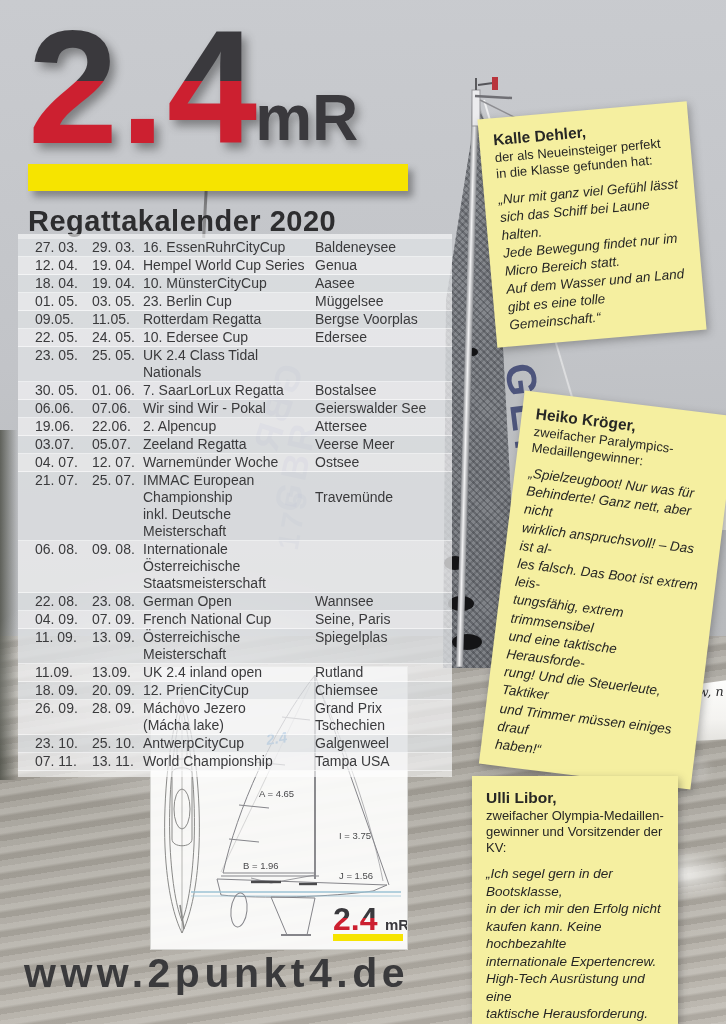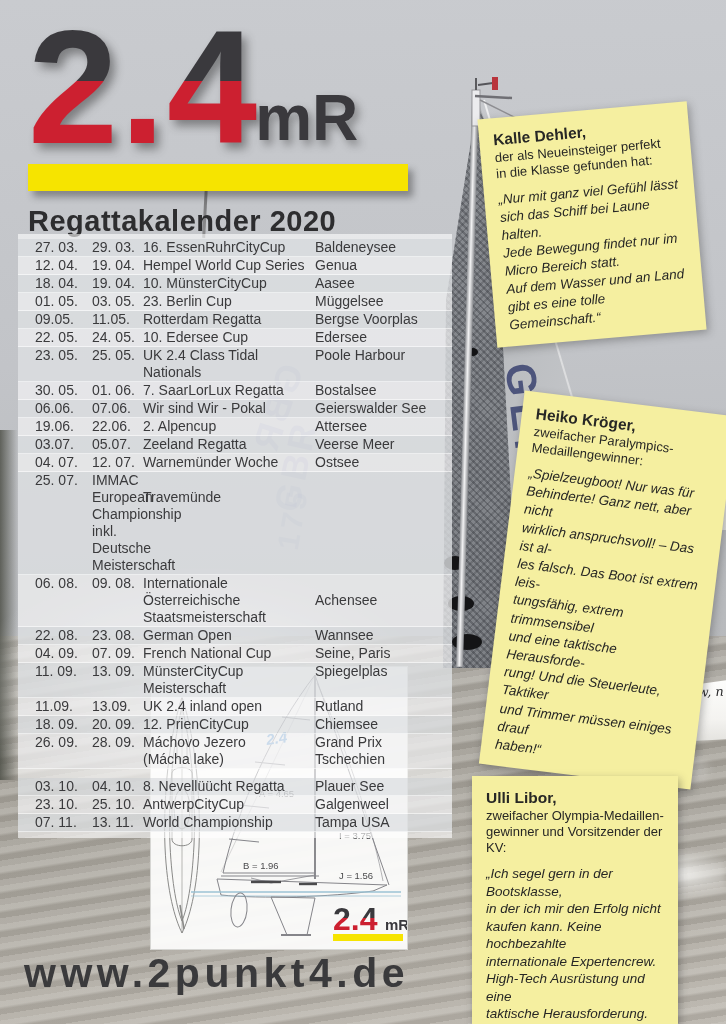--- a/index.html
+++ b/index.html
@@ -226,21 +226,20 @@
         <div class="cal-row">
           <div class="cell c-start">22. 05.</div>
           <div class="cell c-end">24. 05.</div>
           <div class="cell c-event">10. Edersee Cup</div>
           <div class="cell c-location">Edersee</div>
         </div>
         <div class="cal-row">
           <div class="cell c-start">23. 05.</div>
           <div class="cell c-end">25. 05.</div>
           <div class="cell c-event">UK 2.4 Class Tidal Nationals</div>
-          <div class="cell c-location">Poole Harbour</div>
         </div>
         <div class="cal-row">
           <div class="cell c-start">30. 05.</div>
           <div class="cell c-end">01. 06.</div>
           <div class="cell c-event">7. SaarLorLux Regatta</div>
           <div class="cell c-location">Bostalsee</div>
         </div>
         <div class="cal-row">
           <div class="cell c-start">06.06.</div>
           <div class="cell c-end">07.06.</div>
@@ -259,76 +258,69 @@
           <div class="cell c-event">Zeeland Regatta</div>
           <div class="cell c-location">Veerse Meer</div>
         </div>
         <div class="cal-row">
           <div class="cell c-start">04. 07.</div>
           <div class="cell c-end">12. 07.</div>
           <div class="cell c-event">Warnemünder Woche</div>
           <div class="cell c-location">Ostsee</div>
         </div>
         <div class="cal-row">
+          <div class="cell c-start">21. 07.</div>
           <div class="cell c-end">25. 07.</div>
           <div class="cell c-event">IMMAC European Championship
 inkl. Deutsche Meisterschaft</div>
           <div class="cell c-location">
 Travemünde</div>
         </div>
         <div class="cal-row">
           <div class="cell c-start">06. 08.</div>
           <div class="cell c-end">09. 08.</div>
           <div class="cell c-event">Internationale Österreichische
 Staatsmeisterschaft</div>
-          <div class="cell c-location">
-Achensee</div>
         </div>
         <div class="cal-row">
           <div class="cell c-start">22. 08.</div>
           <div class="cell c-end">23. 08.</div>
           <div class="cell c-event">German Open</div>
           <div class="cell c-location">Wannsee</div>
         </div>
         <div class="cal-row">
           <div class="cell c-start">04. 09.</div>
           <div class="cell c-end">07. 09.</div>
           <div class="cell c-event">French National Cup</div>
           <div class="cell c-location">Seine, Paris</div>
         </div>
         <div class="cal-row">
           <div class="cell c-start">11. 09.</div>
           <div class="cell c-end">13. 09.</div>
-          <div class="cell c-event">MünsterCityCup Meisterschaft</div>
+          <div class="cell c-event">Österreichische Meisterschaft</div>
           <div class="cell c-location">Spiegelplas</div>
         </div>
         <div class="cal-row">
           <div class="cell c-start">11.09.</div>
           <div class="cell c-end">13.09.</div>
           <div class="cell c-event">UK 2.4 inland open</div>
           <div class="cell c-location">Rutland</div>
         </div>
         <div class="cal-row">
           <div class="cell c-start">18. 09.</div>
           <div class="cell c-end">20. 09.</div>
           <div class="cell c-event">12. PrienCityCup</div>
           <div class="cell c-location">Chiemsee</div>
         </div>
         <div class="cal-row">
           <div class="cell c-start">26. 09.</div>
           <div class="cell c-end">28. 09.</div>
           <div class="cell c-location">Máchovo Jezero
 (Mácha lake)</div>
           <div class="cell c-event">Grand Prix Tschechien</div>
-        </div>
-        <div class="cal-row gap">
-          <div class="cell c-start">03. 10.</div>
-          <div class="cell c-end">04. 10.</div>
-          <div class="cell c-event">8. Nevellüücht Regatta</div>
-          <div class="cell c-location">Plauer See</div>
         </div>
         <div class="cal-row">
           <div class="cell c-start">23. 10.</div>
           <div class="cell c-end">25. 10.</div>
           <div class="cell c-event">AntwerpCityCup</div>
           <div class="cell c-location">Galgenweel</div>
         </div>
         <div class="cal-row">
           <div class="cell c-start">07. 11.</div>
           <div class="cell c-end">13. 11.</div>

